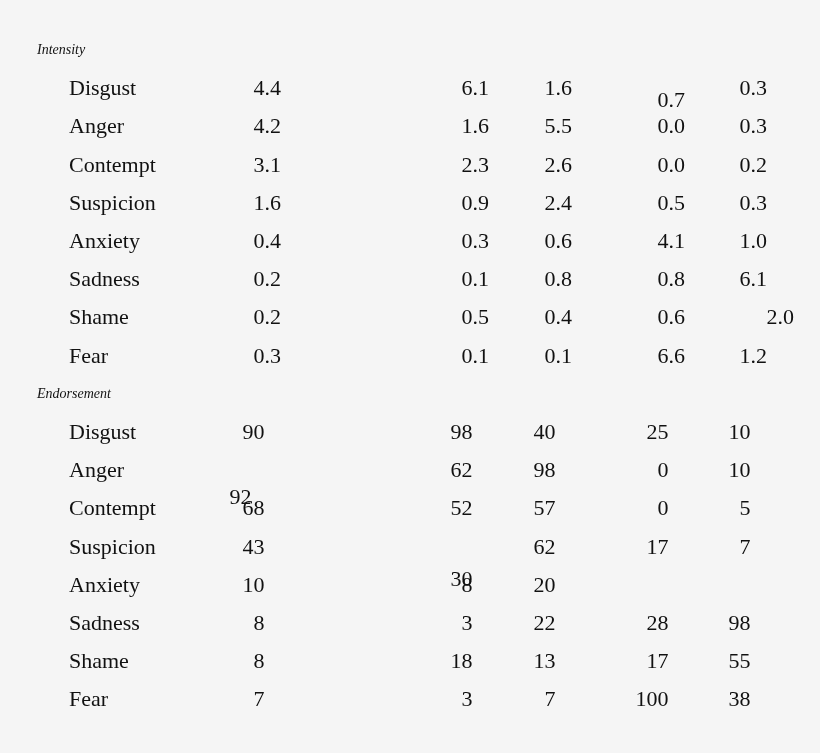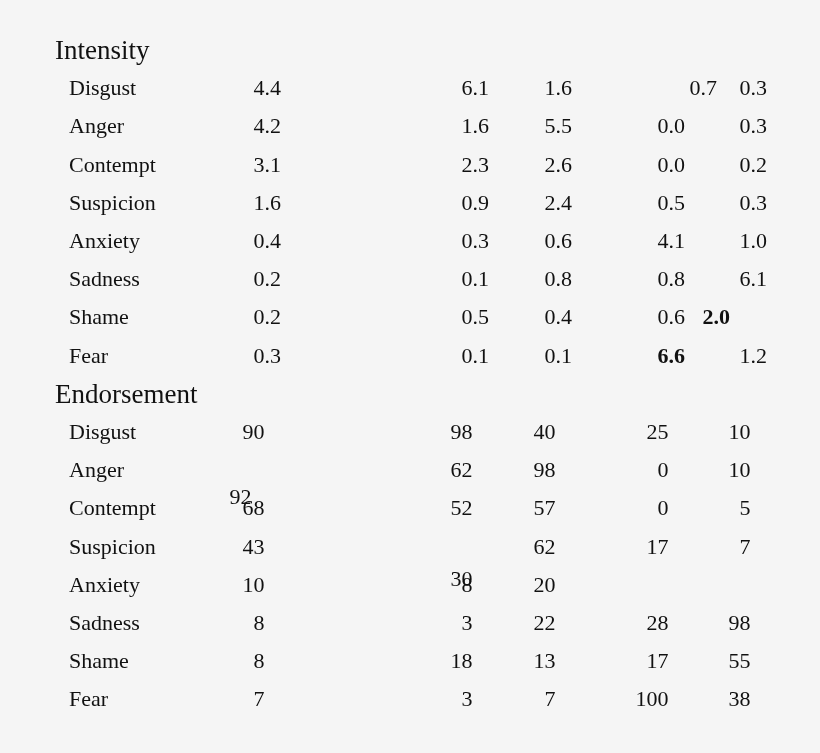--- a/index.html
+++ b/index.html
@@ -2,36 +2,36 @@
 <html><head>
 <meta charset="utf-8">
 <style>
   html, body { margin:0; padding:0; }
   body {
     width:820px; height:753px; background:#f5f5f5; overflow:hidden;
     font-family:"Liberation Serif","DejaVu Serif",serif; color:#111;
     position:relative;
   }
   .row { position:absolute; left:0; width:820px; height:38px; font-size:22px; line-height:38px; }
-  .section { position:absolute; left:55px; font-size:27px; line-height:38px; }
+  .section { position:absolute; left:37px; font-size:14px; line-height:38px;font-style:italic; }
   .label { position:absolute; left:69px; }
   .cell { position:absolute; text-align:right; width:80px; }
   .pad { visibility:hidden; }
 </style>
 </head>
 <body>
 
 <div id="table">
     <div class="section" style="top: 31px;">Intensity</div>
     <div class="row" style="top: 69.2px;">
       <span class="label">Disgust</span>
       <span class="cell" style="left: 201px;"><span>4.4</span></span>
       <span class="cell" style="left: 409px;"><span>6.1</span></span>
       <span class="cell" style="left: 492px;"><span>1.6</span></span>
-      <span class="cell" style="left: 637px;"><span>0.7</span></span>
+      <span class="cell" style="left: 605px; margin-top: 12px;"><span>0.7</span></span>
       <span class="cell" style="left: 687px;"><span>0.3</span></span>
     </div>
     <div class="row" style="top: 107.4px;">
       <span class="label">Anger</span>
       <span class="cell" style="left: 201px;"><span>4.2</span></span>
       <span class="cell" style="left: 409px;"><span>1.6</span></span>
       <span class="cell" style="left: 492px;"><span>5.5</span></span>
       <span class="cell" style="left: 605px;"><span>0.0</span></span>
       <span class="cell" style="left: 687px;"><span>0.3</span></span>
     </div>
@@ -66,28 +66,28 @@
       <span class="cell" style="left: 492px;"><span>0.8</span></span>
       <span class="cell" style="left: 605px;"><span>0.8</span></span>
       <span class="cell" style="left: 687px;"><span>6.1</span></span>
     </div>
     <div class="row" style="top: 298.4px;">
       <span class="label">Shame</span>
       <span class="cell" style="left: 201px;"><span>0.2</span></span>
       <span class="cell" style="left: 409px;"><span>0.5</span></span>
       <span class="cell" style="left: 492px;"><span>0.4</span></span>
       <span class="cell" style="left: 605px;"><span>0.6</span></span>
-      <span class="cell" style="left: 650px; font-weight: bold;"><span>2.0</span></span>
+      <span class="cell" style="left: 714px;"><span>2.0</span></span>
     </div>
     <div class="row" style="top: 336.6px;">
       <span class="label">Fear</span>
       <span class="cell" style="left: 201px;"><span>0.3</span></span>
       <span class="cell" style="left: 409px;"><span>0.1</span></span>
       <span class="cell" style="left: 492px;"><span>0.1</span></span>
-      <span class="cell" style="left: 605px; font-weight: bold;"><span>6.6</span></span>
+      <span class="cell" style="left: 605px;"><span>6.6</span></span>
       <span class="cell" style="left: 687px;"><span>1.2</span></span>
     </div>
     <div class="section" style="top: 374.8px;">Endorsement</div>
     <div class="row" style="top: 413px;">
       <span class="label">Disgust</span>
       <span class="cell" style="left: 201px;"><span>90</span><span class="pad">.0</span></span>
       <span class="cell" style="left: 409px;"><span>98</span><span class="pad">.0</span></span>
       <span class="cell" style="left: 492px;"><span>40</span><span class="pad">.0</span></span>
       <span class="cell" style="left: 605px;"><span>25</span><span class="pad">.0</span></span>
       <span class="cell" style="left: 687px;"><span>10</span><span class="pad">.0</span></span>

